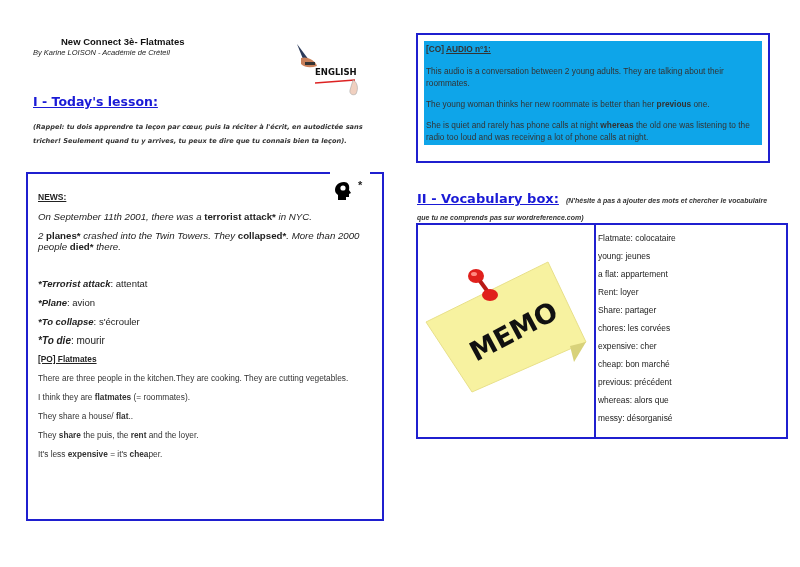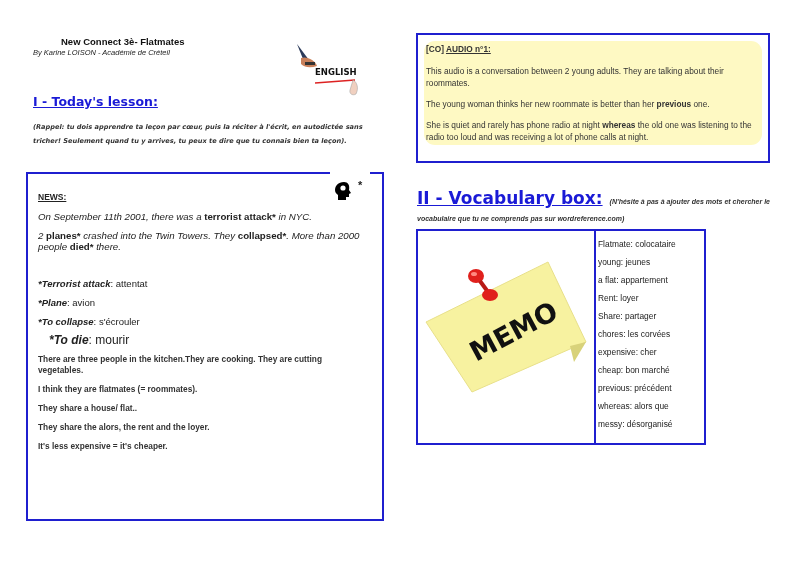--- a/index.html
+++ b/index.html
@@ -13,24 +13,24 @@
   .box { border:2px solid #1f1fcf; box-sizing:border-box; }
   .news-box { left:26px; top:172px; width:358px; height:349px; }
   .news-box .inner { position:absolute; left:10px; top:18px; width:330px; font-size:9px; }
   .news-box p { margin:0 0 8px 0; line-height:11px; }
   .news-box .big { font-size:9.7px; font-style:italic; }
   .news-box .big b { font-style:normal; font-weight:bold;text-align:center; }
   .news-box .vocab b { font-style:italic; }
   .u { text-decoration:underline; font-weight:bold; }
   .head-icon { left:334px; top:180px; width:22px; height:22px; }
   .audio-box { left:416px; top:33px; width:354px; height:130px; }
-  .audio-inner { position:absolute; left:6px; top:6px; right:6px; bottom:16px; background:#fef9c3; font-size:8.3px; color:#333; padding:2px 0 12px 2px;border-radius:11px; }
+  .audio-inner { position:absolute; left:6px; top:6px; right:6px; bottom:16px; background:#0ea5e9; font-size:8.3px; color:#333; padding:2px 0 12px 2px; }
   .audio-inner p { margin:0 0 9px 0; line-height:12px; }
   .vocab-note { left:417px; top:190px; width:360px; font-size:7px; font-style:italic; font-weight:bold; color:#333; line-height:17px; }
-  .vocab-table { left:416px; top:229px; width:290px; height:216px; border:2px solid #1f1fcf; box-sizing:border-box;padding-left:10px; }
+  .vocab-table { left:416px; top:223px; width:372px; height:216px; border:2px solid #1f1fcf; box-sizing:border-box;padding-left:10px; }
   .vocab-divider { position:absolute; left:176px; top:0; bottom:0; width:2px; background:#1f1fcf; }
   .vocab-list { position:absolute; left:180px; top:4px; font-size:8.4px; color:#222; }
   .vocab-list div { height:18px; line-height:18px; }
   .memo { left:424px; top:250px; width:170px; height:150px; }
   .english { left:293px; top:42px; width:75px; height:56px; }
 </style>
 </head>
 <body>
 
 <div class="abs hdr-title">New Connect 3è- Flatmates</div>
@@ -50,49 +50,50 @@
 
 <div class="abs box news-box">
   <div class="inner">
     <p class="u" style="font-size:8.5px;">NEWS:</p>
     <p class="big"><span>On September 11th 2001, there was a </span><b>terrorist attack*</b><span> in NYC.</span></p>
     <p class="big" style="margin-bottom:26px;"><span>2 </span><b>planes*</b><span> crashed into the Twin Towers. They </span><b>collapsed*</b><span>. More than 2000 people </span><b>died*</b><span> there.</span></p>
     <div class="vocab">
       <p style="font-size:9.5px;"><b>*Terrorist attack</b><span>: attentat</span></p>
       <p style="font-size:9.5px;"><b>*Plane</b><span>: avion</span></p>
       <p style="font-size:9.5px;"><b>*To collapse</b><span>: s'écrouler</span></p>
-      <p style="font-size:12px;margin-left:11px;"><b>*To die</b><span>: mourir</span></p>
+      <p style="font-size:10px;"><b>*To die</b><span>: mourir</span></p>
     </div>
-    <div style="font-size:8.3px; color:#333;font-weight:bold;">
+    <p class="u" style="font-size:8.3px; margin-top:4px;">[PO] Flatmates</p>
+    <div style="font-size:8.3px; color:#333;">
       <p>There are three people in the kitchen.They are cooking. They are cutting vegetables.</p>
       <p><span>I think they are </span><b>flatmates</b><span> (= roommates).</span></p>
       <p><span>They share a house/ </span><b>flat</b><span>..</span></p>
-      <p><span>They </span><b>share</b><span> the alors, the </span><b>rent</b><span> and the loyer.</span></p>
+      <p><span>They </span><b>share</b><span> the puis, the </span><b>rent</b><span> and the loyer.</span></p>
       <p><span>It's less </span><b>expensive</b><span> = it's </span><b>chea</b><span>per.</span></p>
     </div>
   </div>
 </div>
 <div class="abs" style="left:330px; top:170px; width:40px; height:6px; background:#fff;"></div>
 <svg class="abs head-icon" viewBox="0 0 22 22">
   <path d="M10 2 C4 2 1 6 1 10 C1 13 3 14 4 15 L4 20 L12 20 L12 17 L15 17 L15 14 L17 13 L15 10 C16 5 14 2 10 2 Z" fill="#000"></path>
   <circle cx="9" cy="8" r="2.6" fill="#fff"></circle>
 </svg>
 <div class="abs" style="left:358px; top:179px; font-size:11px; font-weight:bold;">*</div>
 
 <div class="abs box audio-box">
   <div class="audio-inner">
     <p style="margin-bottom:10px;"><span style="font-weight:bold;">[CO] </span><span class="u">AUDIO n°1:</span></p>
     <p>This audio is a conversation between 2 young adults. They are talking about their roommates.</p>
     <p><span>The young woman thinks her new roommate is better than her </span><b>previous</b><span> one.</span></p>
-    <p><span>She is quiet and rarely has phone radio at night </span><b>whereas</b><span> the old one was listening to the radio too loud and was receiving a lot of phone calls at night.</span></p>
+    <p><span>She is quiet and rarely has phone calls at night </span><b>whereas</b><span> the old one was listening to the radio too loud and was receiving a lot of phone calls at night.</span></p>
   </div>
 </div>
 
 <div class="abs vocab-note">
-  <span class="sec-title" style="font-style:normal; font-size:17px; margin-right:7px;">II - Vocabulary box:</span><span>(N'hésite à pas à ajouter des mots et chercher le vocabulaire que tu ne comprends pas sur wordreference.com)</span>
+  <span class="sec-title" style="font-style:normal; font-size:13px; margin-right:7px;">II - Vocabulary box:</span><span>(N'hésite à pas à ajouter des mots et chercher le vocabulaire que tu ne comprends pas sur wordreference.com)</span>
 </div>
 
 <div class="abs vocab-table">
   <div class="vocab-divider"></div>
   <div class="vocab-list">
     <div>Flatmate: colocataire</div>
     <div>young: jeunes</div>
     <div>a flat: appartement</div>
     <div>Rent: loyer</div>
     <div>Share: partager</div>

